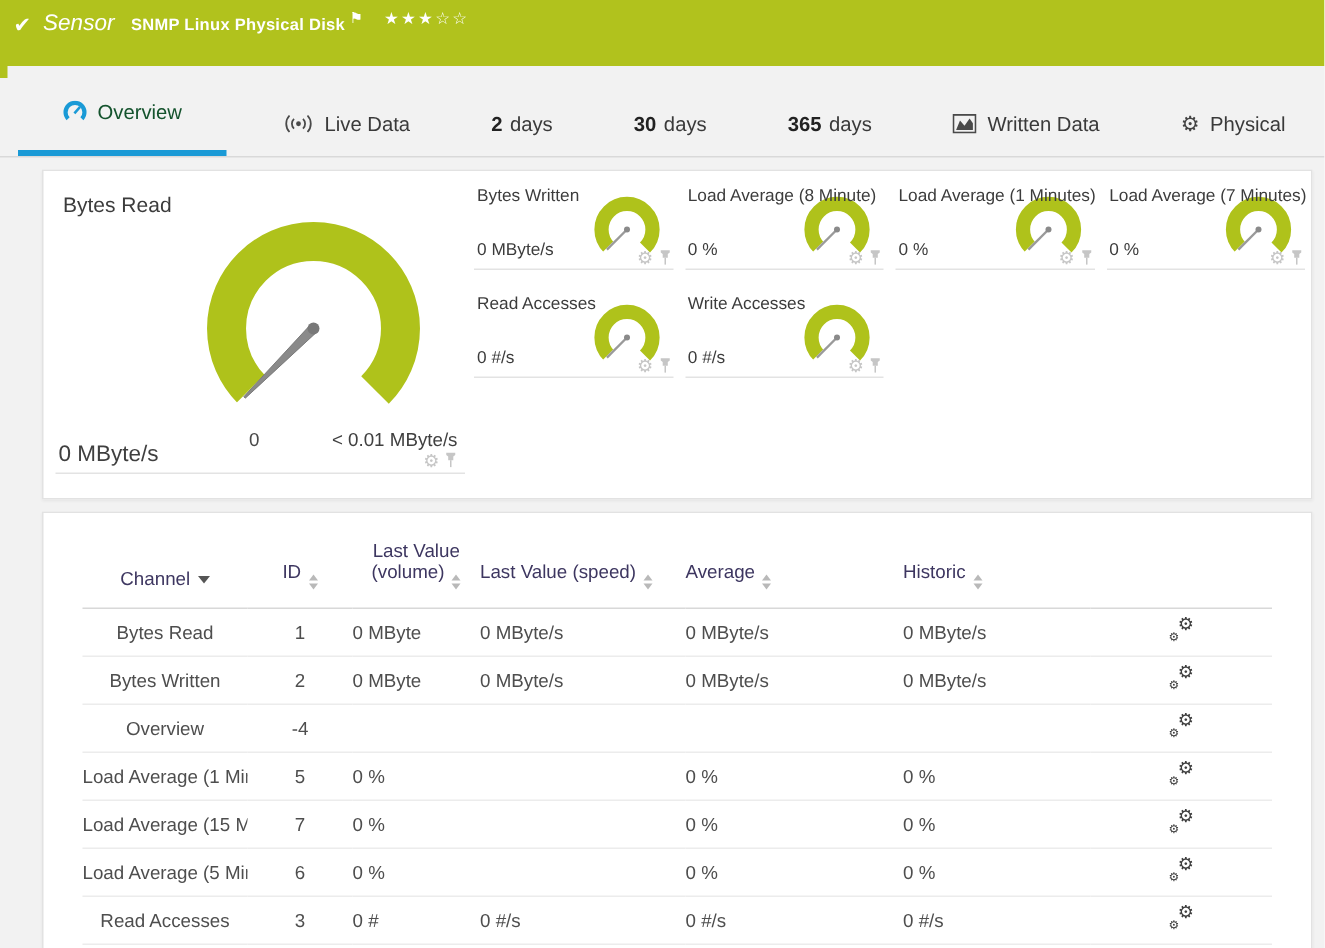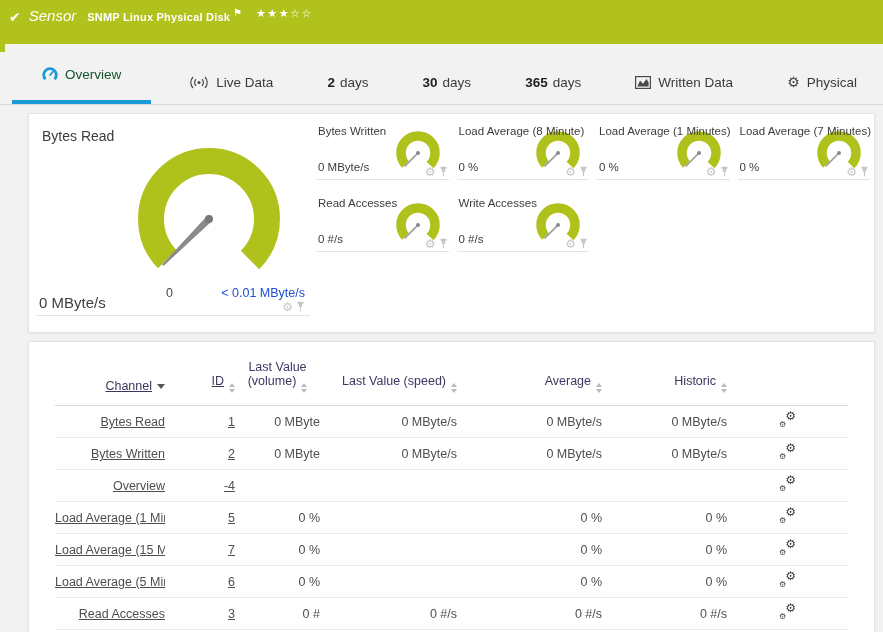--- a/index.html
+++ b/index.html
@@ -33,21 +33,21 @@
   .gauges-panel{margin-top:8px;height:220px;display:flex;}
   .table-panel{margin-top:8px;height:410px;padding:0 26px;}
 
   
   .big-cell{width:283px;height:202px;position:relative;flex:none;}
   .big-cell::after{content:"";position:absolute;left:8px;right:2px;bottom:0;border-bottom:1px solid #e3e3e3;}
   .big-label{position:absolute;left:13px;top:14px;font-size:14px;color:#3c3c3c;}
   .big-gauge{position:absolute;left:105px;top:30px;}
   .big-value{position:absolute;left:10px;top:180px;font-size:15px;color:#3f3f3f;}
   .big-min{position:absolute;left:137px;top:172px;font-size:12.5px;color:#4a4a4a;}
-  .big-max{position:absolute;right:7px;top:172px;font-size:12.5px;color:#1d4ed8;text-align:right;}
+  .big-max{position:absolute;right:7px;top:172px;font-size:12.5px;color:#404040;text-align:right;}
   .big-icons{position:absolute;right:7px;top:187px;}
 
   
   .small-grid{flex:1;display:grid;grid-template-columns:repeat(4,1fr);grid-auto-rows:62px;
               row-gap:10px;padding-top:4px;}
   .s-cell{position:relative;margin:0 2px;}
   .s-cell::after{content:"";position:absolute;left:2px;right:2px;bottom:0;border-bottom:1px solid #e3e3e3;}
   .s-label{position:absolute;left:4px;top:7px;font-size:11.5px;color:#3c3c3c;white-space:nowrap;z-index:2;}
   .s-gauge{position:absolute;right:8px;top:10px;}
   .s-value{position:absolute;left:4px;bottom:7px;font-size:11.5px;color:#3c3c3c;}
@@ -55,21 +55,21 @@
 
   
   .mini-icons{display:inline-flex;align-items:center;gap:3px;}
   .mini-gear{font-size:12px;color:#c6c6c6;line-height:1;cursor:pointer;}
 
   
   table.channels{width:100%;border-collapse:collapse;font-size:12.5px;color:#4e4e4e;table-layout:fixed;}
   .channels thead th{color:#3d3660;font-weight:normal;font-size:12.5px;padding:18px 0 12px;
                      border-bottom:1px solid #d8d8d8;vertical-align:bottom;cursor:pointer;}
   .channels tbody td{padding:7px 0 6px;border-bottom:1px solid #ececec;overflow:hidden;white-space:nowrap;}
-  .al{text-align:right;text-decoration:underline;} .ar{text-align:right;} .ac{text-align:center;}
+  .al{text-align:center;} .ar{text-align:left;} .ac{text-align:center;}
   .sd{display:inline-block;margin-left:5px;width:0;height:0;border-left:4px solid transparent;
       border-right:4px solid transparent;border-top:5px solid #555;vertical-align:1px;}
   .sb{display:inline-flex;flex-direction:column;gap:2px;margin-left:5px;vertical-align:-2px;}
   .sb i{width:0;height:0;border-left:3.5px solid transparent;border-right:3.5px solid transparent;}
   .sb .up{border-bottom:4px solid #b9b9b9;}
   .sb .dn{border-top:4px solid #b9b9b9;}
   .chset{position:relative;display:inline-block;width:17px;height:15px;cursor:pointer;}
   .chset .g1{position:absolute;right:0;top:-3px;font-size:12px;color:#3f3f3f;line-height:1;}
   .chset .g2{position:absolute;left:0;bottom:-1px;font-size:8px;color:#3f3f3f;line-height:1;}
 </style>

